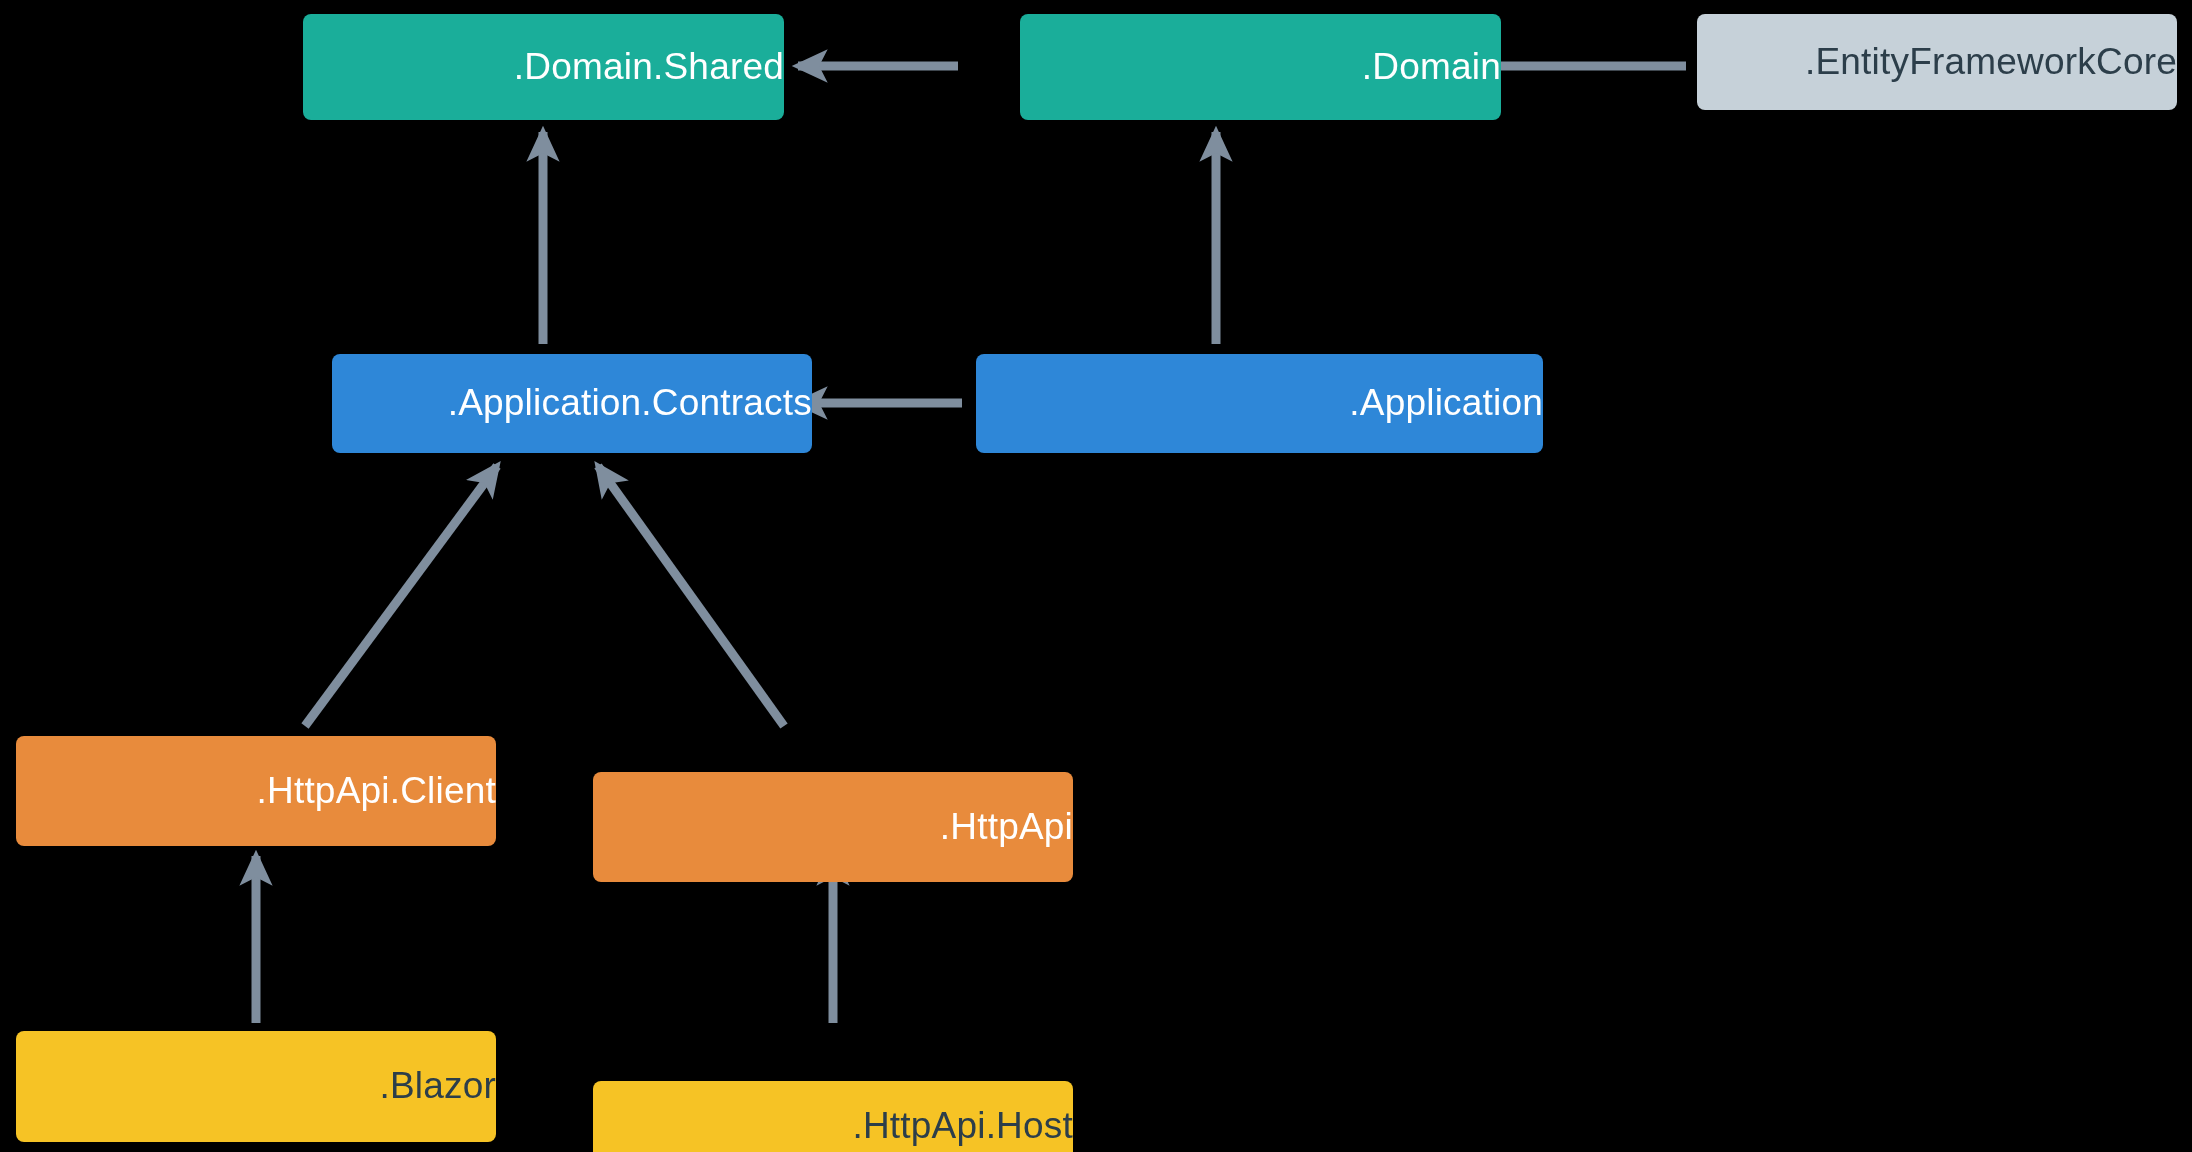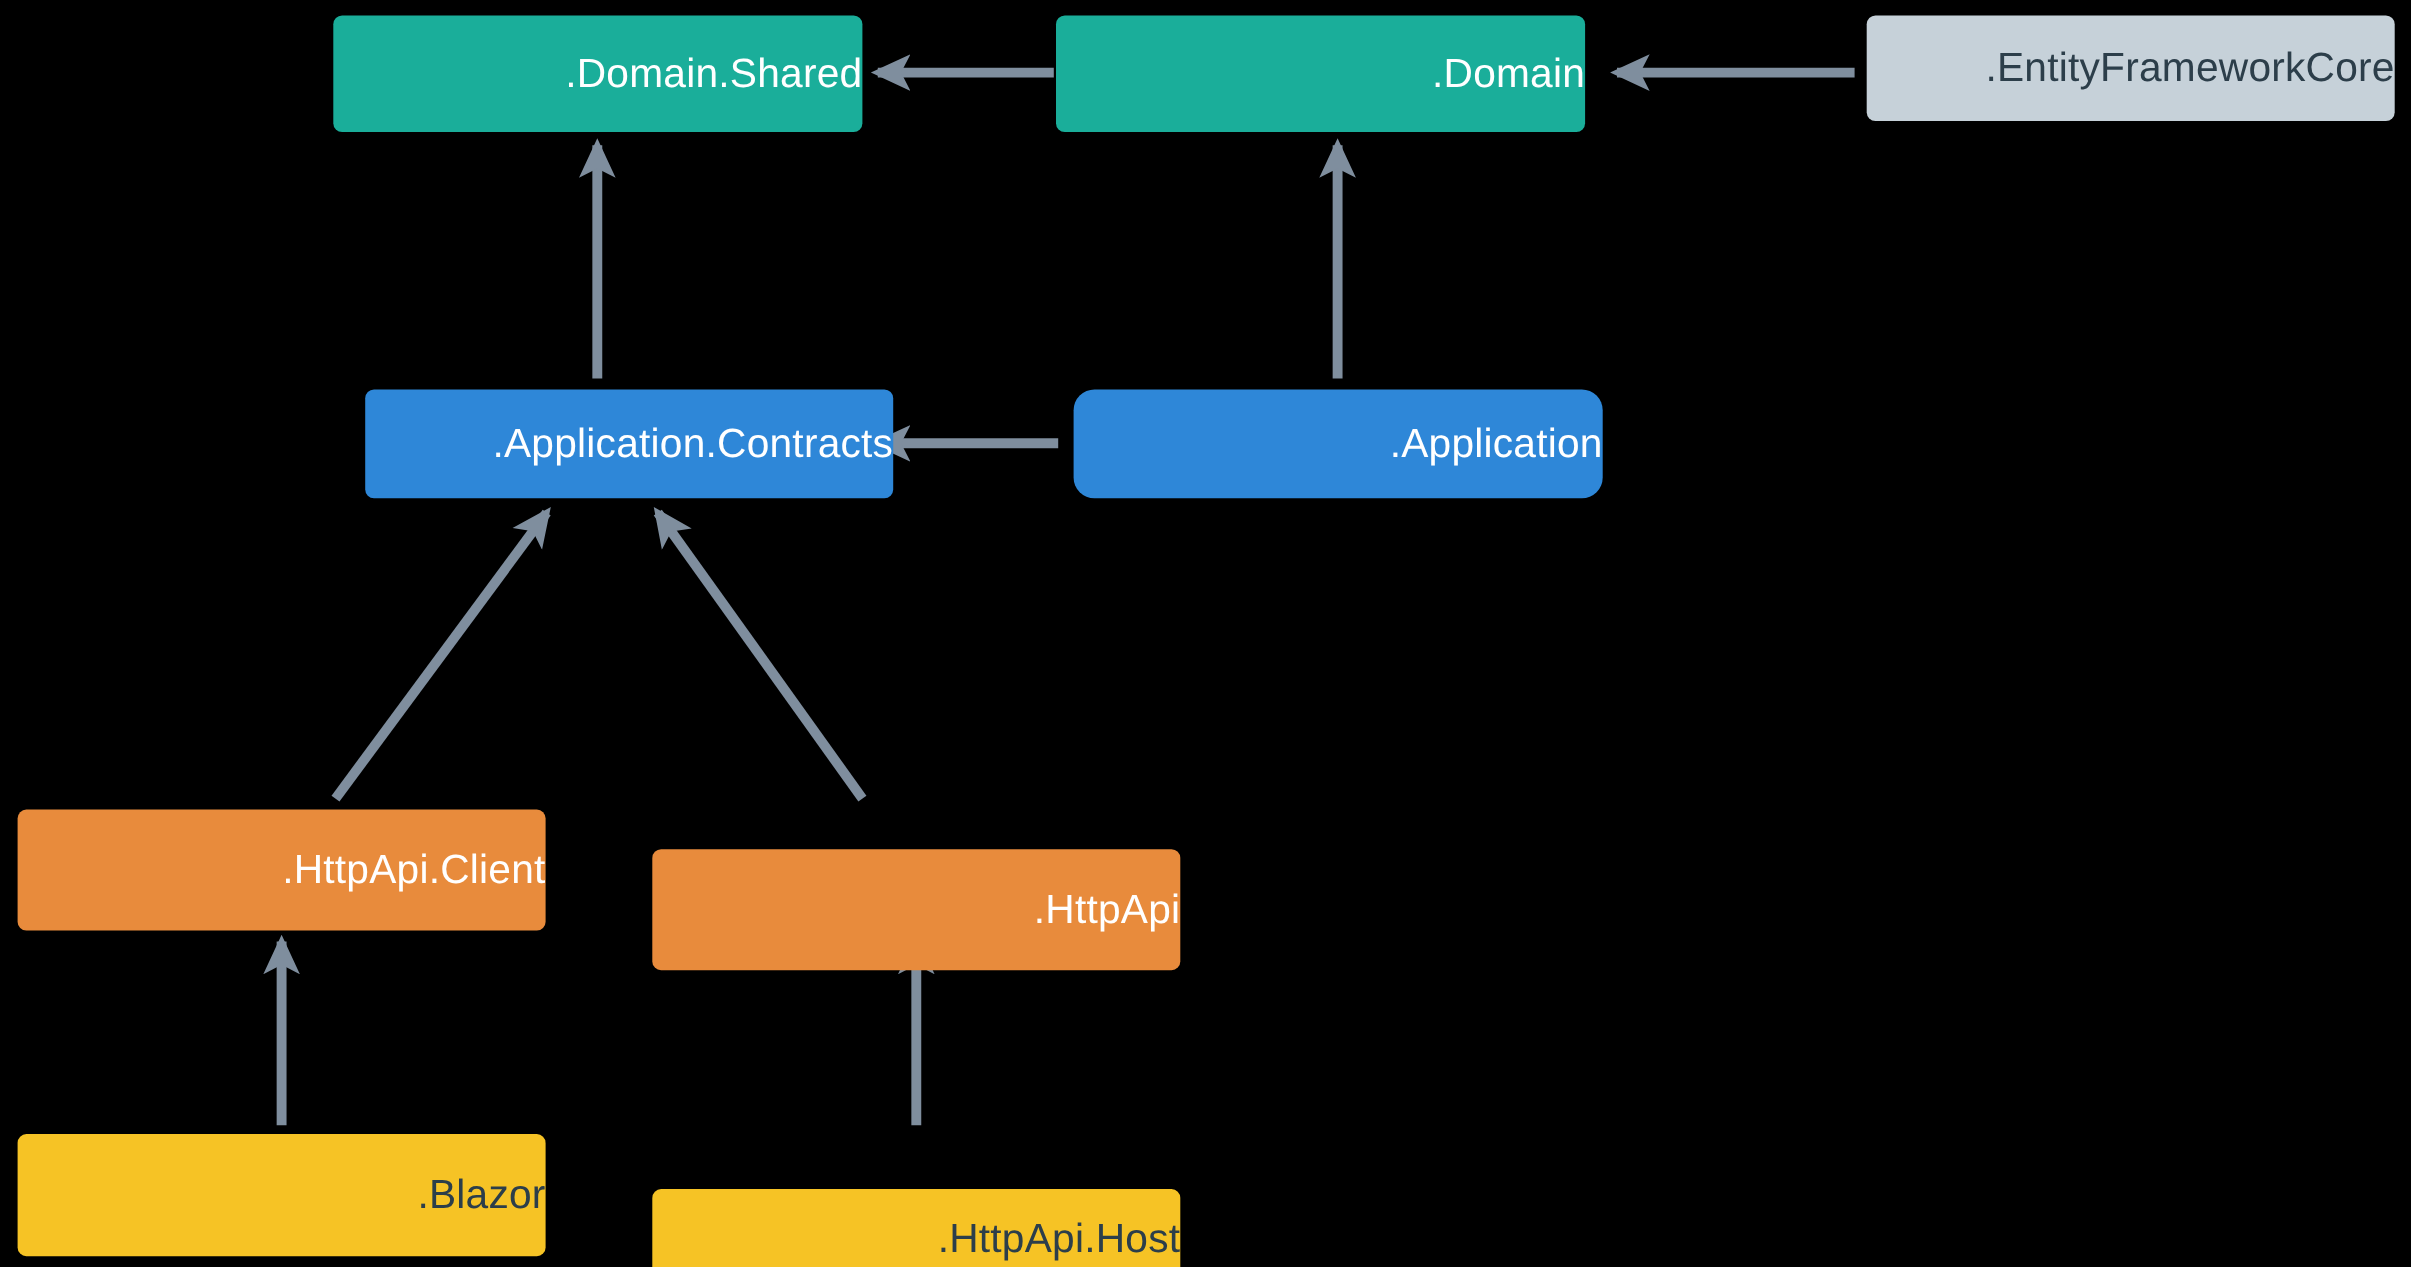--- a/index.html
+++ b/index.html
@@ -62,30 +62,30 @@
         <line x1="784" y1="726" x2="598" y2="466" marker-end="url(#arrowhead)" stroke="#7f8e9e"></line>
         <line x1="256" y1="1023" x2="256" y2="856" marker-end="url(#arrowhead)" stroke="#7f8e9e"></line>
         <line x1="833" y1="1023" x2="833" y2="856" marker-end="url(#arrowhead)" stroke="#7f8e9e"></line>
       </g>
   </svg>
 
   <div id="node-group">
       <div class="node" style="left: 303px; top: 14px; width: 481px; height: 106px; background: rgb(26, 174, 154); color: rgb(255, 255, 255); font-size: 37px;">
         <span class="node-label">.Domain.Shared</span>
       </div>
-      <div class="node" style="left: 960px; top: 14px; width: 481px; height: 106px; background: rgb(26, 174, 154); color: rgb(255, 255, 255); font-size: 37px; padding-left: 31px;">
+      <div class="node" style="left: 1020px; top: 14px; width: 481px; height: 106px; background: rgb(26, 174, 154); color: rgb(255, 255, 255); font-size: 37px; padding-left: 31px;">
         <span class="node-label">.Domain</span>
       </div>
       <div class="node" style="left: 1697px; top: 14px; width: 480px; height: 96px; background: rgb(198, 209, 217); color: rgb(44, 62, 74); font-size: 37px;">
         <span class="node-label">.EntityFrameworkCore</span>
       </div>
       <div class="node" style="left: 305px; top: 354px; width: 480px; height: 99px; background: rgb(46, 135, 216); color: rgb(255, 255, 255); font-size: 37px; margin-left: 27px;">
         <span class="node-label">.Application.Contracts</span>
       </div>
-      <div class="node" style="left: 976px; top: 354px; width: 481px; height: 99px; background: rgb(46, 135, 216); color: rgb(255, 255, 255); font-size: 37px; border-radius: 19px;">
+      <div class="node" style="left: 976px; top: 354px; width: 567px; height: 99px; background: rgb(46, 135, 216); color: rgb(255, 255, 255); font-size: 37px;">
         <span class="node-label">.Application</span>
       </div>
       <div class="node" style="left: 16px; top: 736px; width: 480px; height: 110px; background: rgb(232, 139, 60); color: rgb(255, 255, 255); font-size: 37px; padding-left: 44px;">
         <span class="node-label">.HttpApi.Client</span>
       </div>
       <div class="node" style="left: 593px; top: 772px; width: 480px; height: 110px; background: rgb(232, 139, 60); color: rgb(255, 255, 255); font-size: 37px;">
         <span class="node-label">.HttpApi</span>
       </div>
       <div class="node" style="left: 16px; top: 1031px; width: 480px; height: 111px; background: rgb(246, 195, 37); color: rgb(44, 62, 74); font-size: 37px;">
         <span class="node-label">.Blazor</span>

